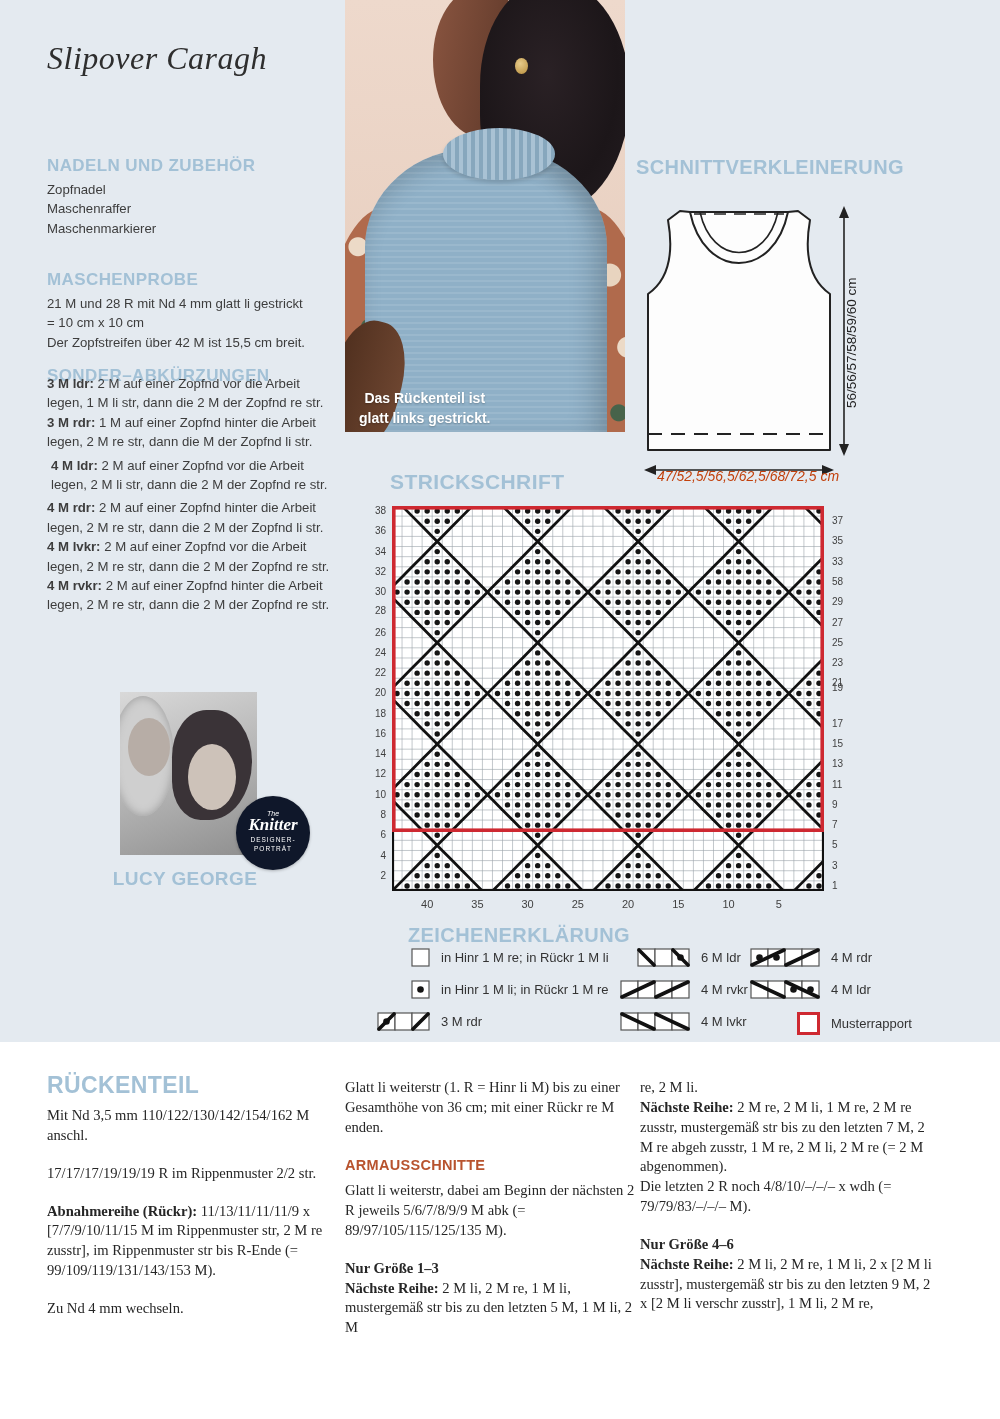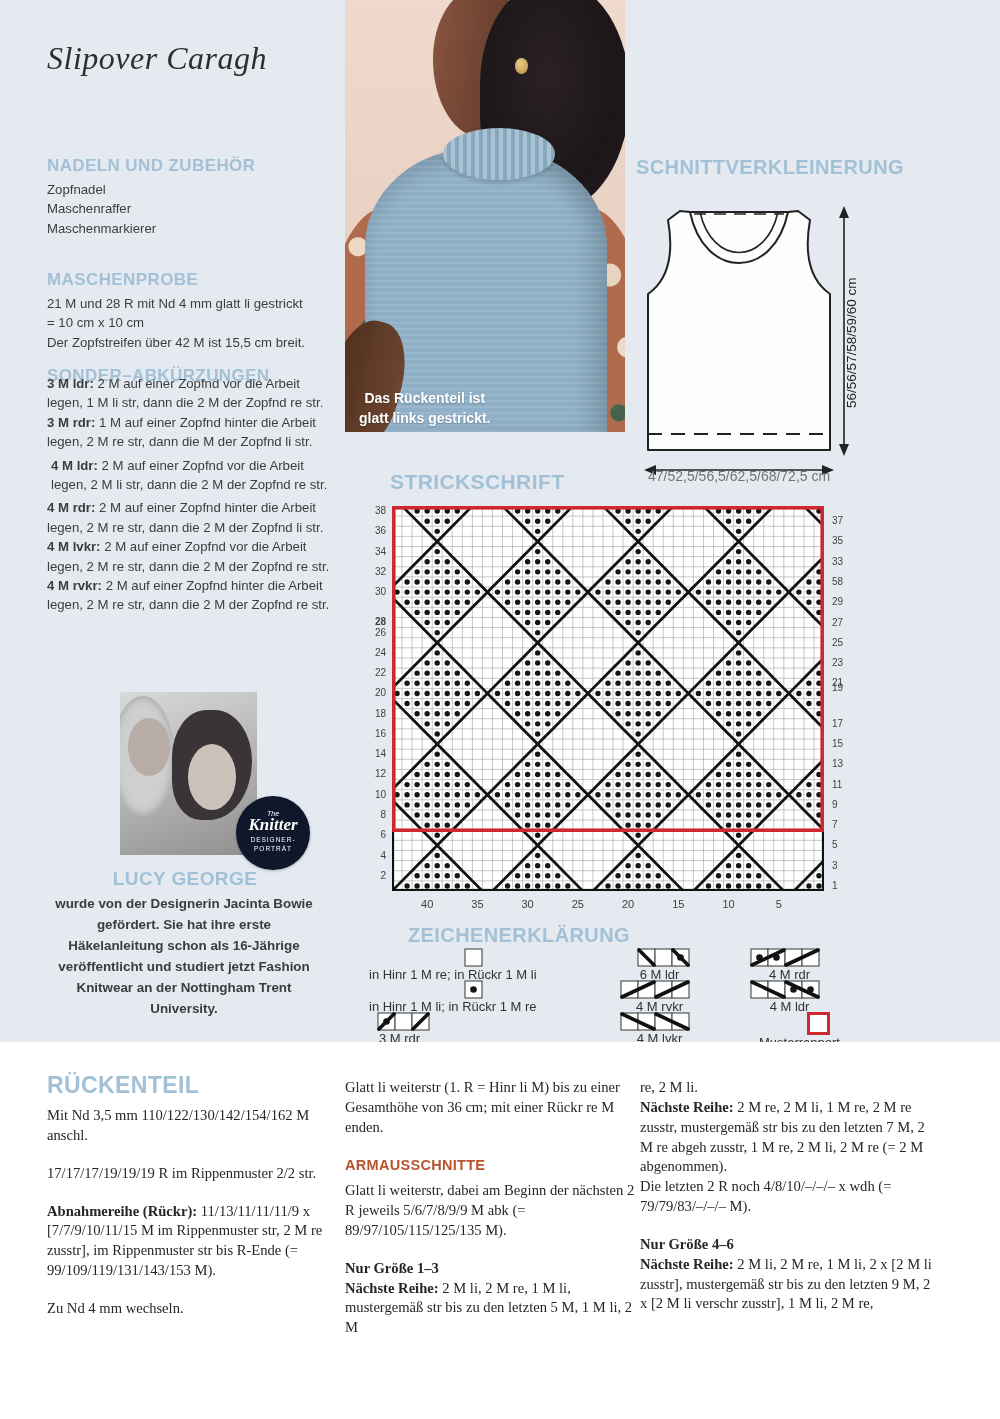--- a/index.html
+++ b/index.html
@@ -45,27 +45,27 @@
   .lucy-name{left:60px;top:868px;width:250px;text-align:center;font-size:19px;}
   .lucy-bio{left:48px;top:894px;width:272px;text-align:center;font-weight:bold;font-size:13.4px;line-height:1.56;color:#3c3c3c;}
   
   .chart-wrap{left:352px;top:498px;width:520px;height:430px;}
   .rn{position:absolute;font-size:10px;color:#3f3f3f;width:22px;}
   .rn.l{text-align:right;}
   .rn.r{text-align:left;}
   .cn{position:absolute;font-size:11px;color:#3f3f3f;width:22px;text-align:center;}
   
   .legend{left:358px;top:948px;width:580px;height:100px;}
-  .leg-item{position:absolute;display:flex;align-items:center;flex-direction:column;}
+  .leg-item{position:absolute;display:flex;align-items:center;}
   .leg-sym{display:flex;justify-content:flex-end;}
   .leg-label{font-size:13px;color:#333;margin-left:11px;white-space:nowrap;}
   .red-cell{width:17px;height:17px;border:3.5px solid #ce2931;background:#fff;box-sizing:content-box;}
   
   .schem{left:634px;top:178px;width:240px;height:310px;}
-  .w-label{left:648px;top:468px;width:200px;font-size:14px;color:#737373;}
+  .w-label{left:648px;top:468px;width:200px;text-align:center;font-size:14px;color:#c2410c;font-style:italic;}
   .h-label{left:844px;top:238px;height:170px;font-size:13.5px;color:#222;writing-mode:vertical-rl;transform:rotate(180deg);}
   .bottom{left:0;top:1042px;width:1000px;height:377px;background:#ffffff;}
 </style>
 </head>
 <body>
 
 <div class="page">
 
   <div class="abs" style="left:47px;top:40px;font-family:'Liberation Serif',serif;font-style:italic;font-size:32px;color:#2e2e2e;letter-spacing:.5px;">Slipover Caragh</div>
 
@@ -116,21 +116,20 @@
   </div>
   <div class="abs badge">
     <div class="b1">The</div>
     <div class="b2">Knitter</div>
     <div class="b3">
       <span>DESIGNER-</span><br>
       <span>PORTRÄT</span>
     </div>
   </div>
   <div class="abs h-blue lucy-name">LUCY GEORGE</div>
-  <div class="abs lucy-bio">wurde von der Designerin Jacinta Bowie gefördert. Sie hat ihre erste Häkelanleitung schon als 16-Jährige veröffentlicht und studiert jetzt Fashion Knitwear an der Nottingham Trent University.</div>
 
   <div class="abs h-blue" style="left:636px;top:156px;font-size:20px;">SCHNITTVERKLEINERUNG</div>
   <div class="abs schem">
     <svg width="240" height="310" viewBox="0 0 240 310">
       <path d="M14 272 L14 116 C34 102 40 76 34 42 L46 33 L56 34 L154 34 L164 33 L176 42 C170 76 176 102 196 116 L196 272 Z" fill="#fdfdfd" stroke="#222" stroke-width="2" stroke-linejoin="round"></path>
       <path d="M56 34 C70 102 140 102 154 34" fill="none" stroke="#222" stroke-width="2"></path>
       <path d="M66 34 C78 88 132 88 144 34" fill="none" stroke="#222" stroke-width="1.6"></path>
       <path d="M60 36 L150 36" stroke="#222" stroke-width="1.6" stroke-dasharray="12 8" fill="none"></path>
       <path d="M14 256 L196 256" stroke="#222" stroke-width="1.8" stroke-dasharray="14 9" fill="none"></path>
       <line x1="210" y1="36" x2="210" y2="270" stroke="#222" stroke-width="1.6"></line>
@@ -1182,21 +1181,21 @@
         <line x1="412.40697674418607" y1="0.5" x2="421.45348837209303" y2="9.631578947368421" stroke="#111" stroke-width="2.8" stroke-linecap="round"></line>
         <circle cx="426.9767441860465" cy="5.065789473684211" r="2.7" fill="#141414"></circle>
         <rect x="1" y="1" width="430" height="383" fill="none" stroke="#111" stroke-width="2.2"></rect>
         <rect x="1.8" y="1.8" width="428.4" height="322.41052631578947" fill="none" stroke="#ce2931" stroke-width="3.6"></rect>
       </svg>
       <div class="rn l" style="left: 12px; top: 7.06579px;">38</div>
       <div class="rn l" style="left: 12px; top: 27.3289px;">36</div>
       <div class="rn l" style="left: 12px; top: 47.5921px;">34</div>
       <div class="rn l" style="left: 12px; top: 67.8553px;">32</div>
       <div class="rn l" style="left: 12px; top: 88.1184px;">30</div>
-      <div class="rn l" style="left: 12px; top: 118px; font-weight: bold;">28</div>
+      <div class="rn l" style="left: 12px; top: 107px;">28</div>
       <div class="rn l" style="left: 12px; top: 128.645px;">26</div>
       <div class="rn l" style="left: 12px; top: 148.908px;">24</div>
       <div class="rn l" style="left: 12px; top: 169.171px;">22</div>
       <div class="rn l" style="left: 12px; top: 189.434px;">20</div>
       <div class="rn l" style="left: 12px; top: 209.697px;">18</div>
       <div class="rn l" style="left: 12px; top: 229.961px;">16</div>
       <div class="rn l" style="left: 12px; top: 250.224px;">14</div>
       <div class="rn l" style="left: 12px; top: 270.487px;">12</div>
       <div class="rn l" style="left: 12px; top: 290.75px;">10</div>
       <div class="rn l" style="left: 12px; top: 311.013px;">8</div>

